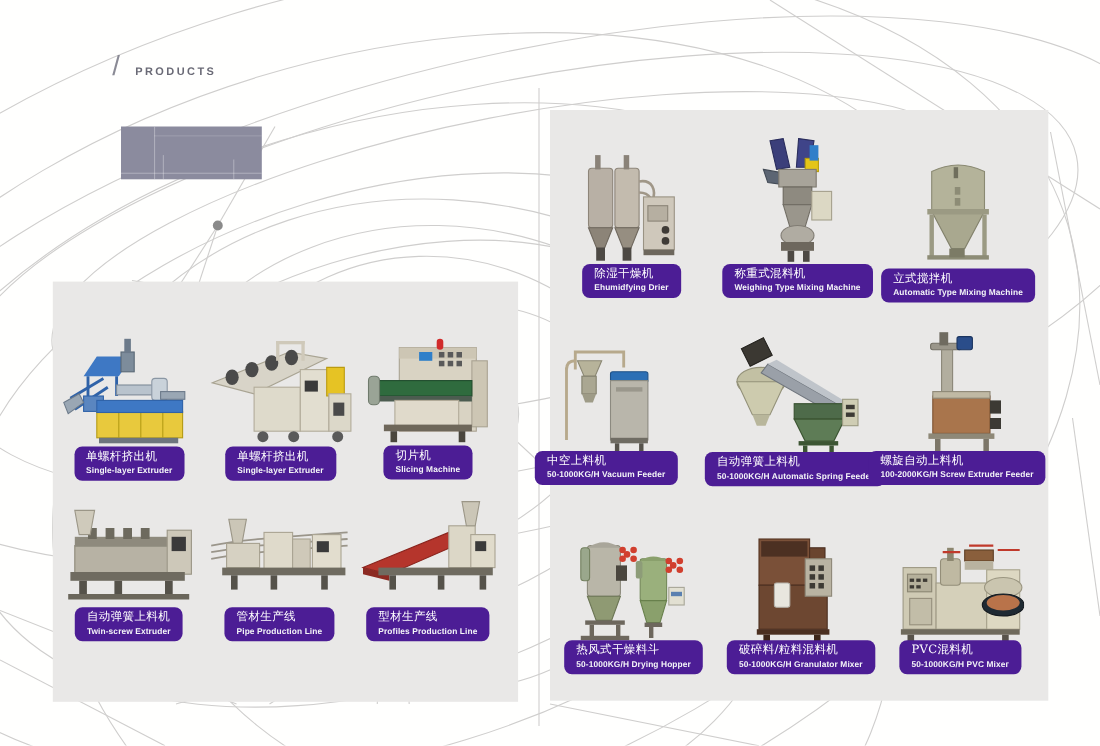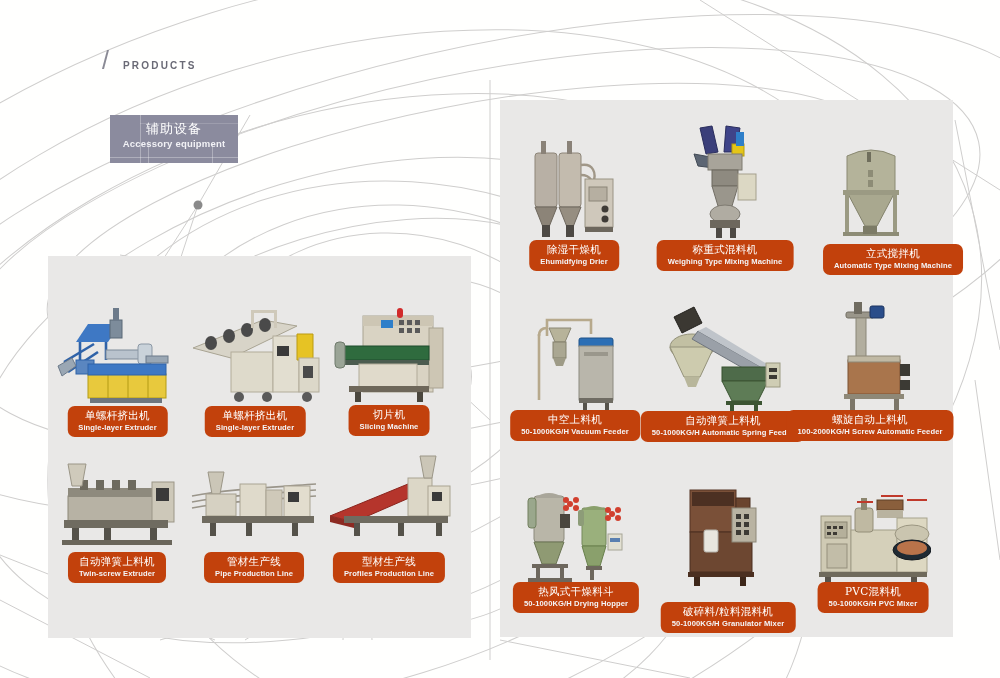--- a/index.html
+++ b/index.html
@@ -118,24 +118,23 @@
   }
   .item .photo {
     position: absolute;
     left: 0; top: 0;
     width: 100%;
   }
   .item .badge {
     position: absolute;
     left: 50%;
     transform: translateX(-50%);
-    background: #c2410c;
+    background: #4c1d95;
     border-radius: 7px;
     padding: 3px 11px 4px 11px;
-    text-align: center;
     white-space: nowrap;
     box-sizing: border-box;
   }
   .item .badge .b-cn {
     display: block;
     font-family: "DejaVu Serif", "Liberation Serif", serif;
     font-size: 10.5px;
     color: #ffffff;
     line-height: 13px;
     letter-spacing: 0.3px;
@@ -221,24 +220,20 @@
     <span class="slash">/</span>
     <span class="en">PRODUCTS</span>
   </div>
 
   <div id="category-box">
     <span class="grid-line gl-v1"></span>
     <span class="grid-line gl-v2"></span>
     <span class="grid-line gl-v3"></span>
     <span class="grid-line gl-h1"></span>
     <span class="grid-line gl-h2"></span>
-    <div class="labels">
-      <div class="cat-cn">辅助设备</div>
-      <div class="cat-en">Accessory equipment</div>
-    </div>
   </div>
 
   <div class="panel" id="panel-left"></div>
 
   <div class="item" style="left:50px; top:300px; width:135px; height:130px;">
     <svg class="photo" viewBox="0 0 135 108">
       <g stroke="#2f62a8" stroke-width="2.6" fill="none">
         <path d="M38 24 L70 24 L58 42 L26 42 Z" fill="#3e78c4" stroke="none"></path>
         <line x1="30" y1="42" x2="30" y2="72"></line>
         <line x1="56" y1="42" x2="56" y2="60"></line>
@@ -458,27 +453,27 @@
       <rect x="32" y="12" width="4" height="10" fill="#6f6e5c"></rect>
       <rect x="33" y="30" width="5" height="7" fill="#8d8c76"></rect>
       <rect x="33" y="40" width="5" height="7" fill="#8d8c76"></rect>
       <polygon points="12,52 60,52 42,86 30,86" fill="#a9a88f" stroke="#83826c"></polygon>
       <rect x="8" y="50" width="56" height="5" fill="#9b9a83"></rect>
       <rect x="10" y="55" width="4" height="40" fill="#9b9a83"></rect>
       <rect x="58" y="55" width="4" height="40" fill="#9b9a83"></rect>
       <rect x="8" y="92" width="56" height="4" fill="#8d8c76"></rect>
       <rect x="28" y="86" width="14" height="8" fill="#7c7b66"></rect>
     </svg>
-    <div class="badge" style="top:104px;margin-left:22px;">
+    <div class="badge" style="top:104px;">
       <span class="b-cn">立式搅拌机</span>
       <span class="b-en">Automatic Type Mixing Machine</span>
     </div>
   </div>
 
-  <div class="item" style="left:527px; top:300px; width:96px; height:135px;">
+  <div class="item" style="left:503px; top:300px; width:96px; height:135px;">
     <svg class="photo" viewBox="0 0 96 115">
       <g stroke="#b7a98c" stroke-width="2.6" fill="none">
         <path d="M20 36 L20 20 L64 20 L64 34"></path>
         <path d="M12 34 L12 100"></path>
         <path d="M12 36 Q12 28 20 28"></path>
       </g>
       <polygon points="22,28 44,28 38,42 28,42" fill="#b7b39a" stroke="#8b8874"></polygon>
       <rect x="26" y="42" width="13" height="16" fill="#aaa792" stroke="#83806d"></rect>
       <polygon points="26,58 39,58 36,66 29,66" fill="#9e9b87"></polygon>
       <rect x="52" y="38" width="34" height="10" rx="2" fill="#2c6fb5" stroke="#1f5288"></rect>
@@ -530,21 +525,21 @@
       <rect x="22" y="62" width="52" height="34" fill="#a9754c" stroke="#7c5232"></rect>
       <rect x="22" y="58" width="52" height="6" fill="#c0b9a4" stroke="#8e8877"></rect>
       <rect x="74" y="66" width="10" height="12" fill="#3c3a34"></rect>
       <rect x="74" y="82" width="10" height="10" fill="#3c3a34"></rect>
       <rect x="18" y="96" width="60" height="5" fill="#8e8877"></rect>
       <rect x="24" y="101" width="5" height="12" fill="#7c7668"></rect>
       <rect x="68" y="101" width="5" height="12" fill="#7c7668"></rect>
     </svg>
     <div class="badge" style="top:112px;">
       <span class="b-cn">螺旋自动上料机</span>
-      <span class="b-en">100-2000KG/H  Screw Automatic Feeder</span>
+      <span class="b-en">100-2000KG/H  Screw Extruder Feeder</span>
     </div>
   </div>
 
   <div class="item" style="left:520px; top:478px; width:112px; height:132px;">
     <svg class="photo" viewBox="0 0 112 112">
       <rect x="14" y="18" width="30" height="46" rx="3" fill="#b9b6a8" stroke="#8c8a7c"></rect>
       <path d="M14 20 Q29 10 44 20 Z" fill="#a9a69a"></path>
       <rect x="8" y="20" width="8" height="30" rx="3" fill="#9aa78c" stroke="#73805f"></rect>
       <polygon points="14,64 44,64 36,86 22,86" fill="#8f9a73" stroke="#6b7554"></polygon>
       <rect x="40" y="36" width="10" height="14" fill="#4a463e"></rect>
@@ -595,21 +590,21 @@
         <rect x="58" y="44" width="5" height="5"></rect>
           <rect x="66" y="44" width="5" height="5"></rect>
         <rect x="58" y="52" width="5" height="5"></rect>
           <rect x="66" y="52" width="5" height="5"></rect>
       </g>
       <rect x="26" y="52" width="14" height="22" rx="2" fill="#e8e6de" stroke="#b6b4ac"></rect>
       <rect x="10" y="94" width="66" height="5" fill="#4b2f20"></rect>
       <rect x="16" y="99" width="6" height="9" fill="#3d2619"></rect>
       <rect x="62" y="99" width="6" height="9" fill="#3d2619"></rect>
     </svg>
-    <div class="badge" style="top:104px;margin-top:20px;">
+    <div class="badge" style="top:104px;">
       <span class="b-cn">破碎料/粒料混料机</span>
       <span class="b-en">50-1000KG/H  Granulator Mixer</span>
     </div>
   </div>
 
   <div class="item" style="left:815px; top:478px; width:116px; height:132px;">
     <svg class="photo" viewBox="0 0 116 112">
       <rect x="6" y="38" width="30" height="56" fill="#cfcab4" stroke="#9d9884"></rect>
       <rect x="10" y="44" width="22" height="16" fill="#b5b09b" stroke="#8b8673"></rect>
       <g fill="#3d3a34">

